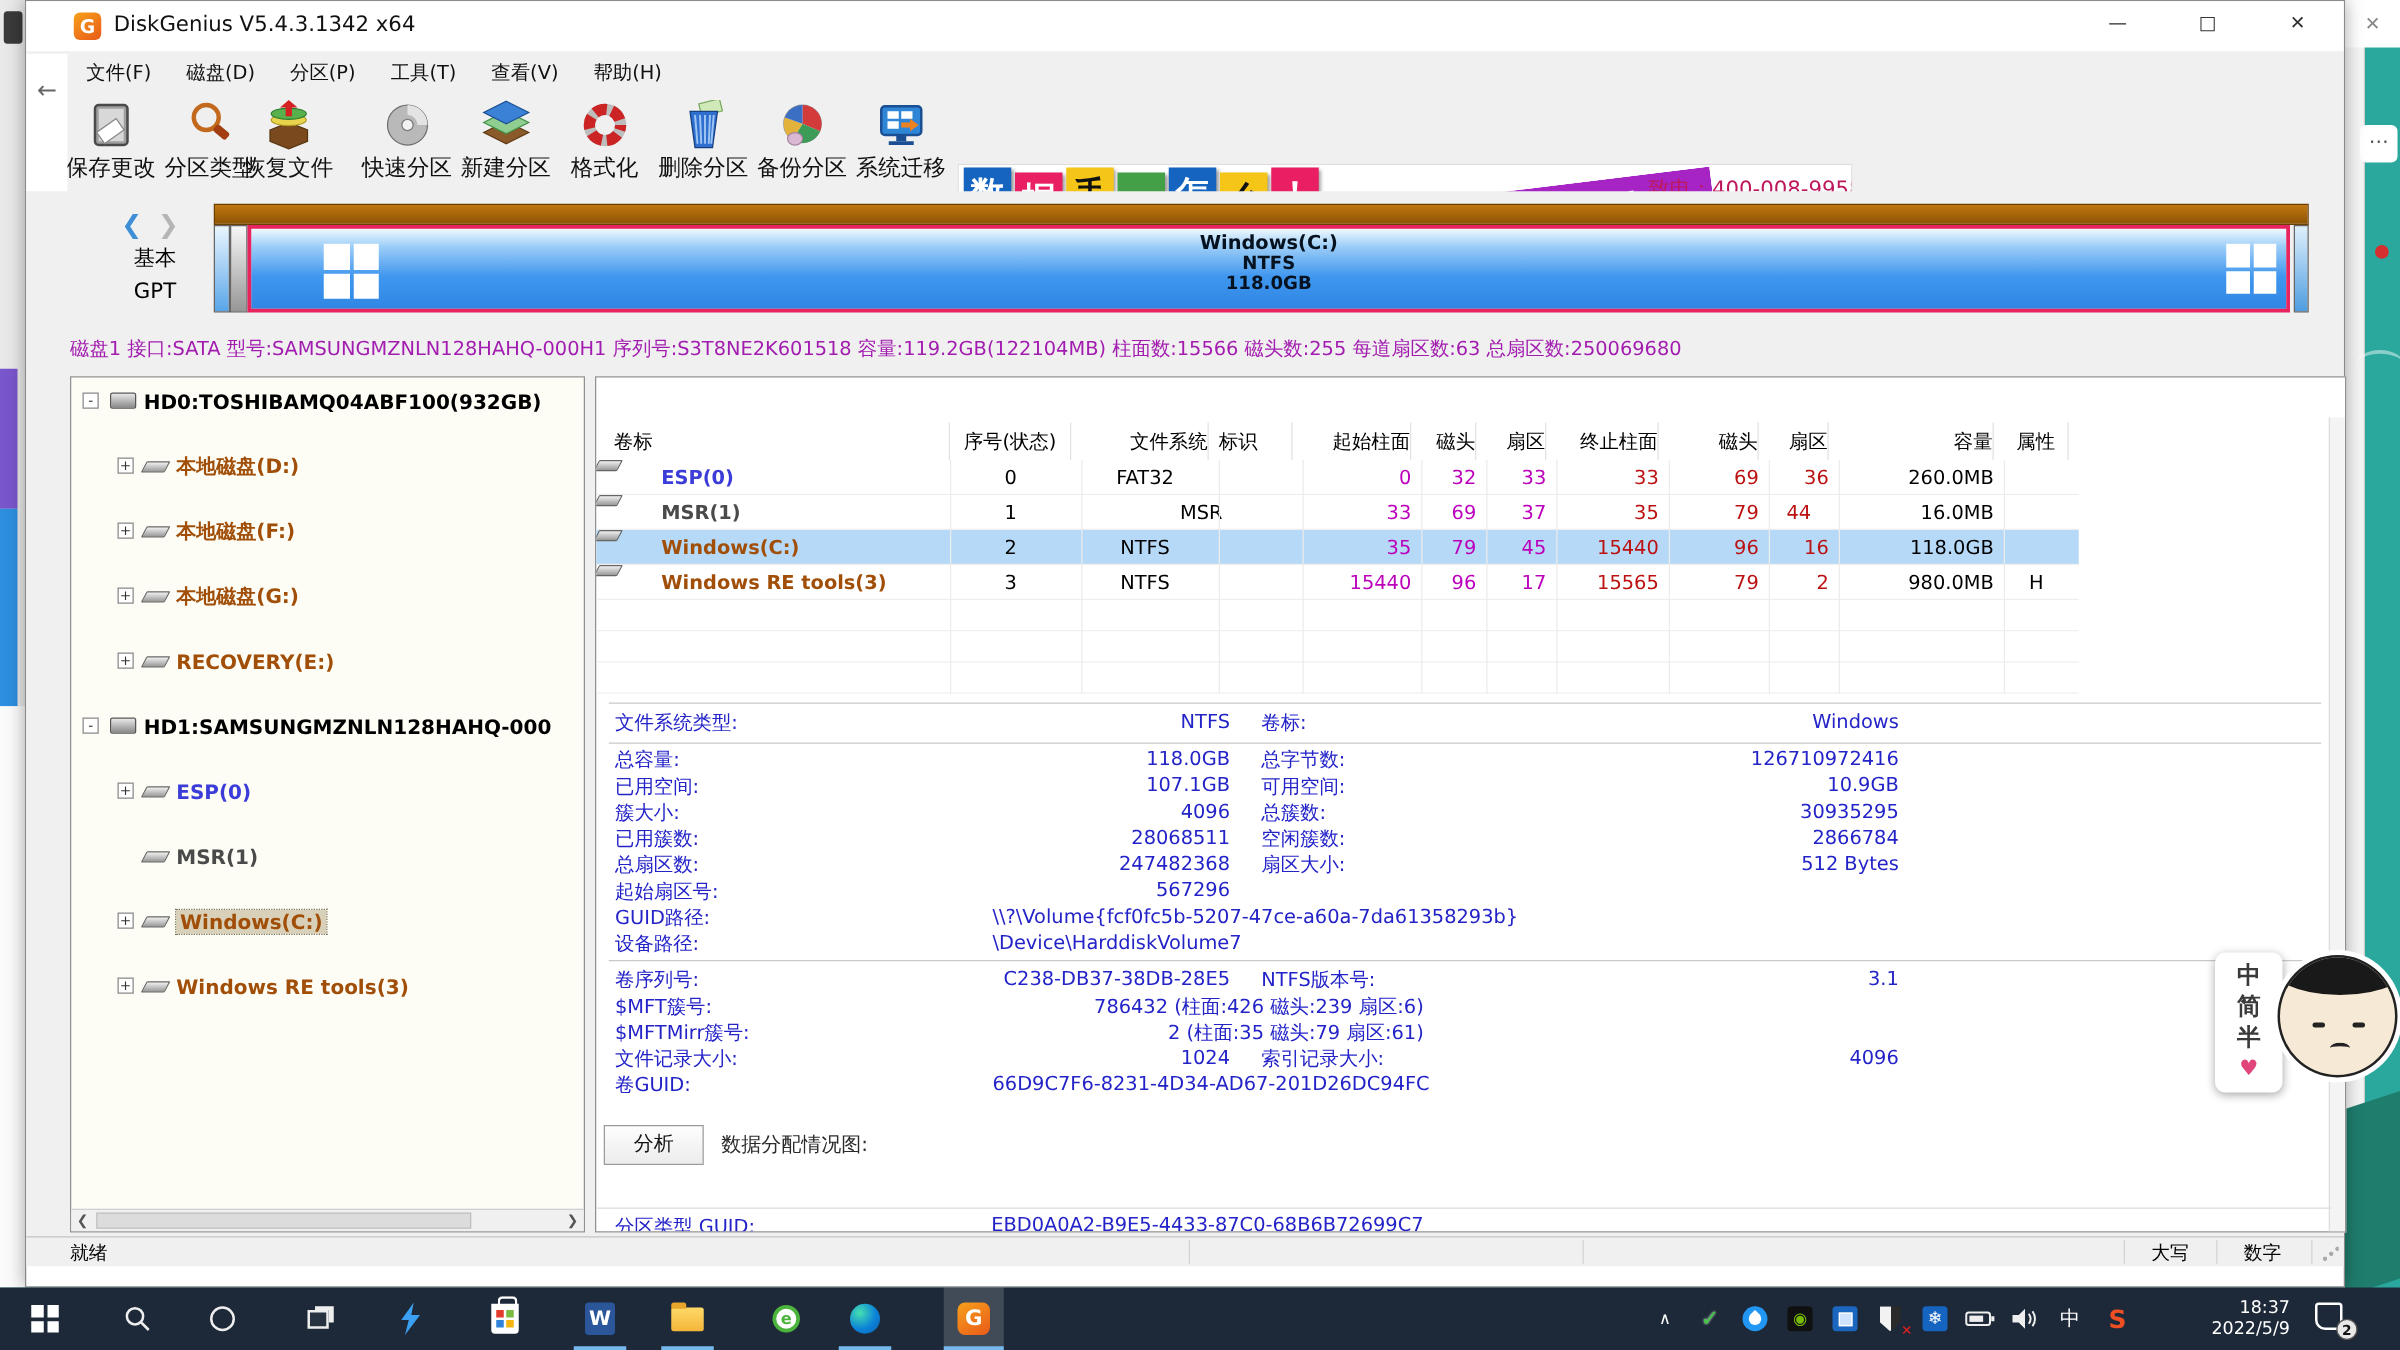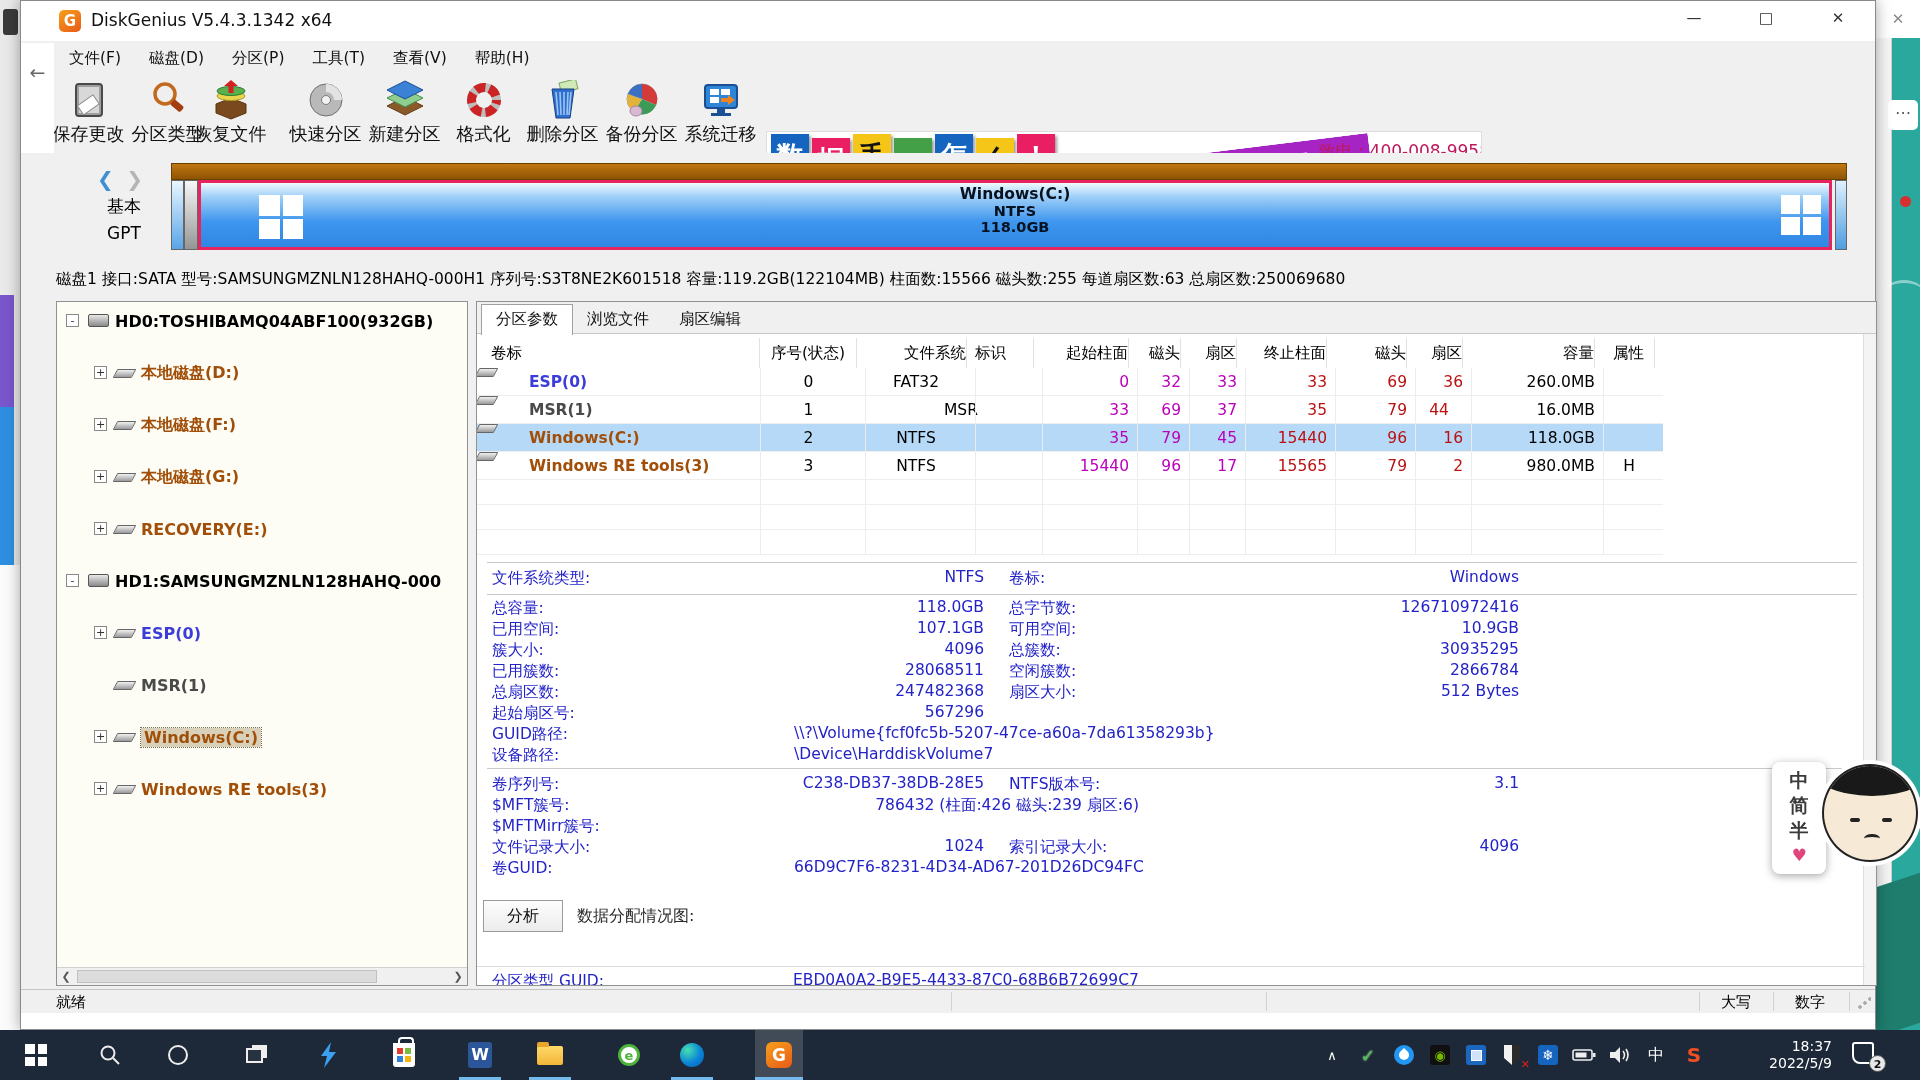--- a/index.html
+++ b/index.html
@@ -66,21 +66,21 @@
   .sl-esp { width:13px; background:linear-gradient(180deg,#eaf6ff,#58a5e8); }
   .sl-msr { width:14px; background:linear-gradient(180deg,#f7f7f7,#969696); }
   .p-win { flex:1; position:relative; border:3px solid #e8245f; background:linear-gradient(180deg,#f0faff 0%,#9dcef7 22%,#3f96ee 60%,#2f87e4 100%); }
   .p-win .ptext { position:absolute; left:0; top:2px; width:100%; text-align:center; color:#06121f; }
   .ptext .l1 { font-size:15.5px; font-weight:bold; } .ptext .l2,.ptext .l3 { font-size:14.5px; font-weight:bold; }
   .winflag { display:grid; grid-template-columns:1fr 1fr; grid-template-rows:1fr 1fr; gap:3px; }
   .winflag i { background:#fff; }
   .flag-l { position:absolute; left:58px; top:12px; width:44px; height:44px; }
   .flag-r { position:absolute; right:8px; top:12px; width:40px; height:40px; }
   .sl-right { width:12px; margin-left:3px; background:linear-gradient(180deg,#dff0fd,#4d9de0); border:1px solid #666; }
-  .diskinfo { position:absolute; left:35px; top:116px; font-size:15.5px; color:#000000; }
+  .diskinfo { position:absolute; left:35px; top:116px; font-size:15.5px; color:#a21caf; }
 
   
   .mainarea { position:absolute; left:0; top:296px; width:100%; height:692px; background:#f0f0f0; }
   .treepanel { position:absolute; left:35px; top:4px; width:412px; height:685px; background:#fdfdf6; border:1px solid #919191; overflow:hidden; }
   .trow { position:relative; height:26px; display:flex; align-items:center; }
   .exp { position:absolute; width:13px; height:13px; border:1px solid #888; background:#fff; font-size:11px; line-height:11px; text-align:center; color:#333; }
   .ico-disk { position:absolute; width:21px; height:13px; background:linear-gradient(180deg,#e8e8e8,#8a8a8a); border:1px solid #555; border-radius:2px; }
   .ico-part { position:absolute; width:19px; height:9px; background:linear-gradient(180deg,#f0f0f0,#9a9a9a); border:1px solid #666; transform:skewX(-28deg); border-radius:1px; }
   .tlab { position:absolute; font-size:16px; font-weight:bold; white-space:nowrap; }
   .c-black { color:#000; } .c-brown { color:#a14f08; } .c-blue { color:#3c3cd9; } .c-gray { color:#4a4a4a; }
@@ -424,25 +424,20 @@
         </div>
         <div class="hscroll">
           <span class="ar" style="left: 0px;">❮</span>
           <span class="thumb"></span>
           <span class="ar" style="right: 0px;">❯</span>
         </div>
       </div>
     <div class="splitter"></div>
 
     <div class="rpanel">
-      <div class="tabbar" id="tabbar">
-          <span class="tab active" style="left: 4px;">分区参数</span>
-          <span class="tab" style="left: 96px;">浏览文件</span>
-          <span class="tab" style="left: 188px;">扇区编辑</span>
-        </div>
       <div class="vscroll"></div>
       <div class="thead" id="thead">
           <span class="hc" style="left: 14px; width: 269px;">卷标</span>
           <span class="hc" style="left: 283px; width: 97px; text-align: center;">序号(状态)</span>
           <span class="hc" style="left: 388px; width: 102px; text-align: right;">文件系统</span>
           <span class="hc" style="left: 498px; width: 59px; ">标识</span>
           <span class="hc" style="left: 565px; width: 87px; text-align: right;">起始柱面</span>
           <span class="hc" style="left: 660px; width: 44px; text-align: right;">磁头</span>
           <span class="hc" style="left: 712px; width: 48px; text-align: right;">扇区</span>
           <span class="hc" style="left: 768px; width: 82px; text-align: right;">终止柱面</span>
@@ -584,20 +579,21 @@
             <span class="dv1">C238-DB37-38DB-28E5</span>
             <span class="dl2">NTFS版本号:</span>
             <span class="dv2">3.1</span>
           </div>
           <div class="drow" style="top: 493px;">
             <span class="dl1">$MFT簇号:</span>
             <span class="dv1 mft">786432 (柱面:426 磁头:239 扇区:6)</span>
           </div>
           <div class="drow" style="top: 514px;">
             <span class="dl1">$MFTMirr簇号:</span>
+            <span class="dv1 mft">2 (柱面:35 磁头:79 扇区:61)</span>
           </div>
           <div class="drow" style="top: 535px;">
             <span class="dl1">文件记录大小:</span>
             <span class="dv1">1024</span>
             <span class="dl2">索引记录大小:</span>
             <span class="dv2">4096</span>
           </div>
           <div class="drow" style="top: 556px;">
             <span class="dl1">卷GUID:</span>
             <span class="dv1 path">66D9C7F6-8231-4D34-AD67-201D26DC94FC</span>

